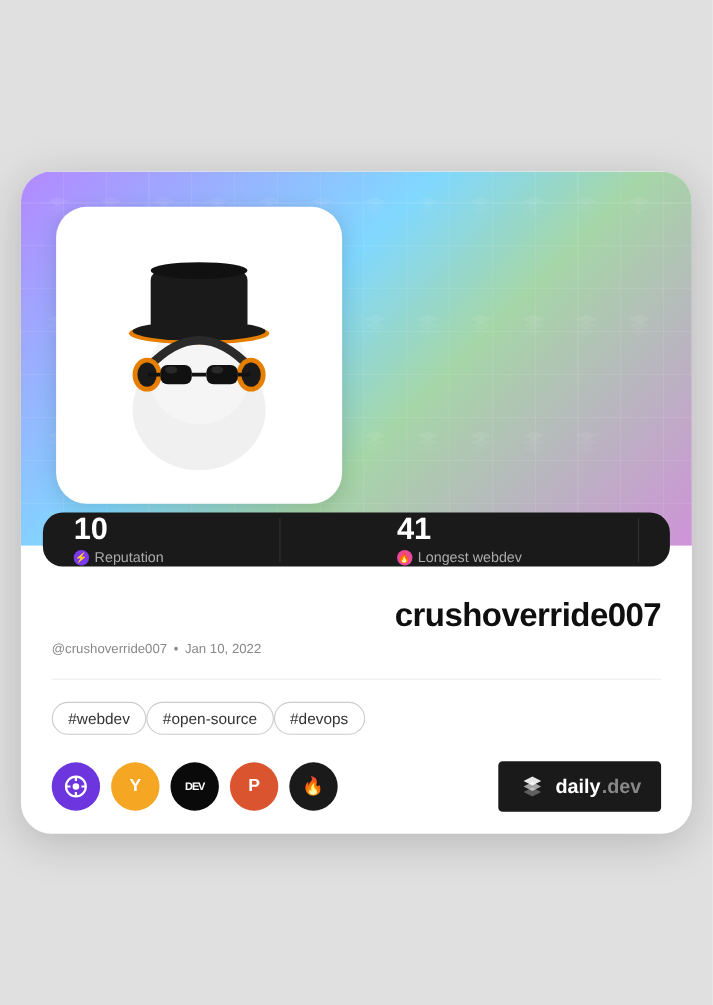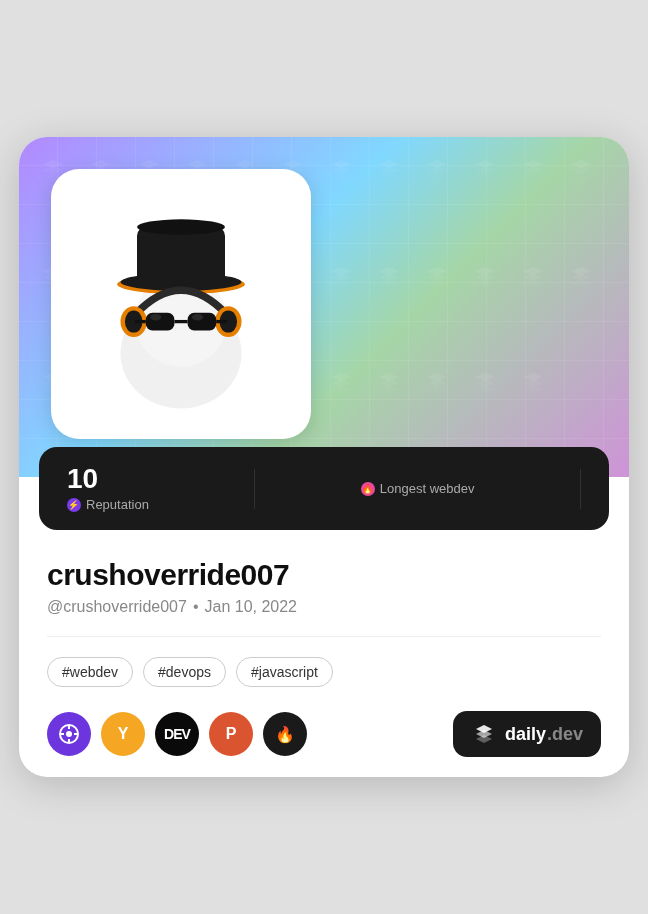--- a/index.html
+++ b/index.html
@@ -96,21 +96,21 @@
     .avatar-svg {
       width: 220px;
       height: 220px;
     }
 
     
     .stats-bar {
       background: #1a1a1a;
       margin: 0 20px;
       border-radius: 18px;
-      padding: 18px 28px;
+      padding: 1px 28px;
       display: flex;
       justify-content: space-between;
       align-items: center;
       margin-top: -30px;
       position: relative;
       z-index: 10;
     }
 
     .stat-item {
       display: flex;
@@ -160,50 +160,51 @@
 
     .stat-divider {
       width: 1px;
       height: 40px;
       background: rgba(255,255,255,0.1);
     }
 
     
     .profile-section {
       padding: 28px 28px 20px 28px;
+      text-align: right;
     }
 
     .username {
       font-size: 30px;
       font-weight: 800;
       color: #0f0f0f;
       margin-bottom: 6px;
       letter-spacing: -0.5px;
     }
 
     .handle-date {
-      font-size: 16px;
+      font-size: 12px;
       color: #888888;
       display: flex;
       align-items: center;
       gap: 6px;
       margin-bottom: 20px;
     }
 
     .divider {
       height: 1px;
       background: #eeeeee;
       margin-bottom: 20px;
     }
 
     
     .tags-row {
       display: flex;
       flex-wrap: wrap;
-      gap: 10px;
+      gap: 0;
       margin-bottom: 12px;
     }
 
     .tag {
       border: 1.5px solid #cccccc;
       border-radius: 20px;
       padding: 6px 14px;
       font-size: 14px;
       color: #333333;
       font-weight: 500;
@@ -233,21 +234,21 @@
       justify-content: center;
       font-size: 18px;
       font-weight: 700;
       color: white;
       flex-shrink: 0;
     }
 
     
     .daily-badge {
       background: #1a1a1a;
-      border-radius: 14px;
+      border-radius: 4px;
       padding: 10px 18px;
       display: flex;
       align-items: center;
       gap: 8px;
     }
 
     .daily-logo-icon {
       color: white;
       font-size: 20px;
       display: flex;
@@ -502,20 +503,21 @@
       <span class="stat-value">10</span>
       <div class="stat-label">
         <span class="stat-icon icon-reputation">⚡</span>
         <span>Reputation</span>
       </div>
     </div>
 
     <div class="stat-divider"></div>
 
     <div class="stat-item">
+      <span class="stat-value">41</span>
       <div class="stat-label">
         <span class="stat-icon icon-streak">🔥</span>
         <span>Longest webdev</span>
       </div>
     </div>
 
     <div class="stat-divider"></div>
 
   </div>
 
@@ -524,38 +526,38 @@
     <div class="handle-date">
       <span>@crushoverride007</span>
       <span>•</span>
       <span>Jan 10, 2022</span>
     </div>
 
     <div class="divider"></div>
 
     <div class="tags-row">
     <span class="tag">#webdev</span>
+        <span class="tag">#open-source</span>
         <span class="tag">#devops</span>
-        <span class="tag">#javascript</span>
       </div>
 
     <div class="social-row">
       <div class="social-icons">
       <div class="social-icon" style="background: rgb(108, 53, 222); font-size: 20px; letter-spacing: 0px;">
             <svg width="22" height="22" viewBox="0 0 22 22">
         <circle cx="11" cy="11" r="9" fill="none" stroke="white" stroke-width="2"></circle>
         <circle cx="11" cy="11" r="3" fill="white"></circle>
         <line x1="11" y1="2" x2="11" y2="6" stroke="white" stroke-width="2"></line>
         <line x1="11" y1="16" x2="11" y2="20" stroke="white" stroke-width="2"></line>
         <line x1="2" y1="11" x2="6" y2="11" stroke="white" stroke-width="2"></line>
         <line x1="16" y1="11" x2="20" y2="11" stroke="white" stroke-width="2"></line>
       </svg>
           </div>
           <div class="social-icon" style="background: rgb(245, 166, 35); font-size: 16px; letter-spacing: 0px;">Y</div>
-          <div class="social-icon" style="background: rgb(10, 10, 10); font-size: 14px; letter-spacing: -1px;">DEV</div>
+          <div class="social-icon" style="background: rgb(10, 10, 10); font-size: 10px; letter-spacing: -1px;">DEV</div>
           <div class="social-icon" style="background: rgb(218, 85, 47); font-size: 16px; letter-spacing: 0px;">P</div>
           <div class="social-icon" style="background: rgb(26, 26, 26); font-size: 16px; letter-spacing: 0px;">🔥</div>
         </div>
 
       <div class="daily-badge">
         <div class="daily-logo-icon">
 
           <svg width="26" height="26" viewBox="0 0 26 26">
             <path d="M5 8 L13 4 L21 8 L13 12 Z" fill="white" opacity="0.9"></path>
             <path d="M5 13 L13 9 L21 13 L13 17 Z" fill="white" opacity="0.6"></path>

